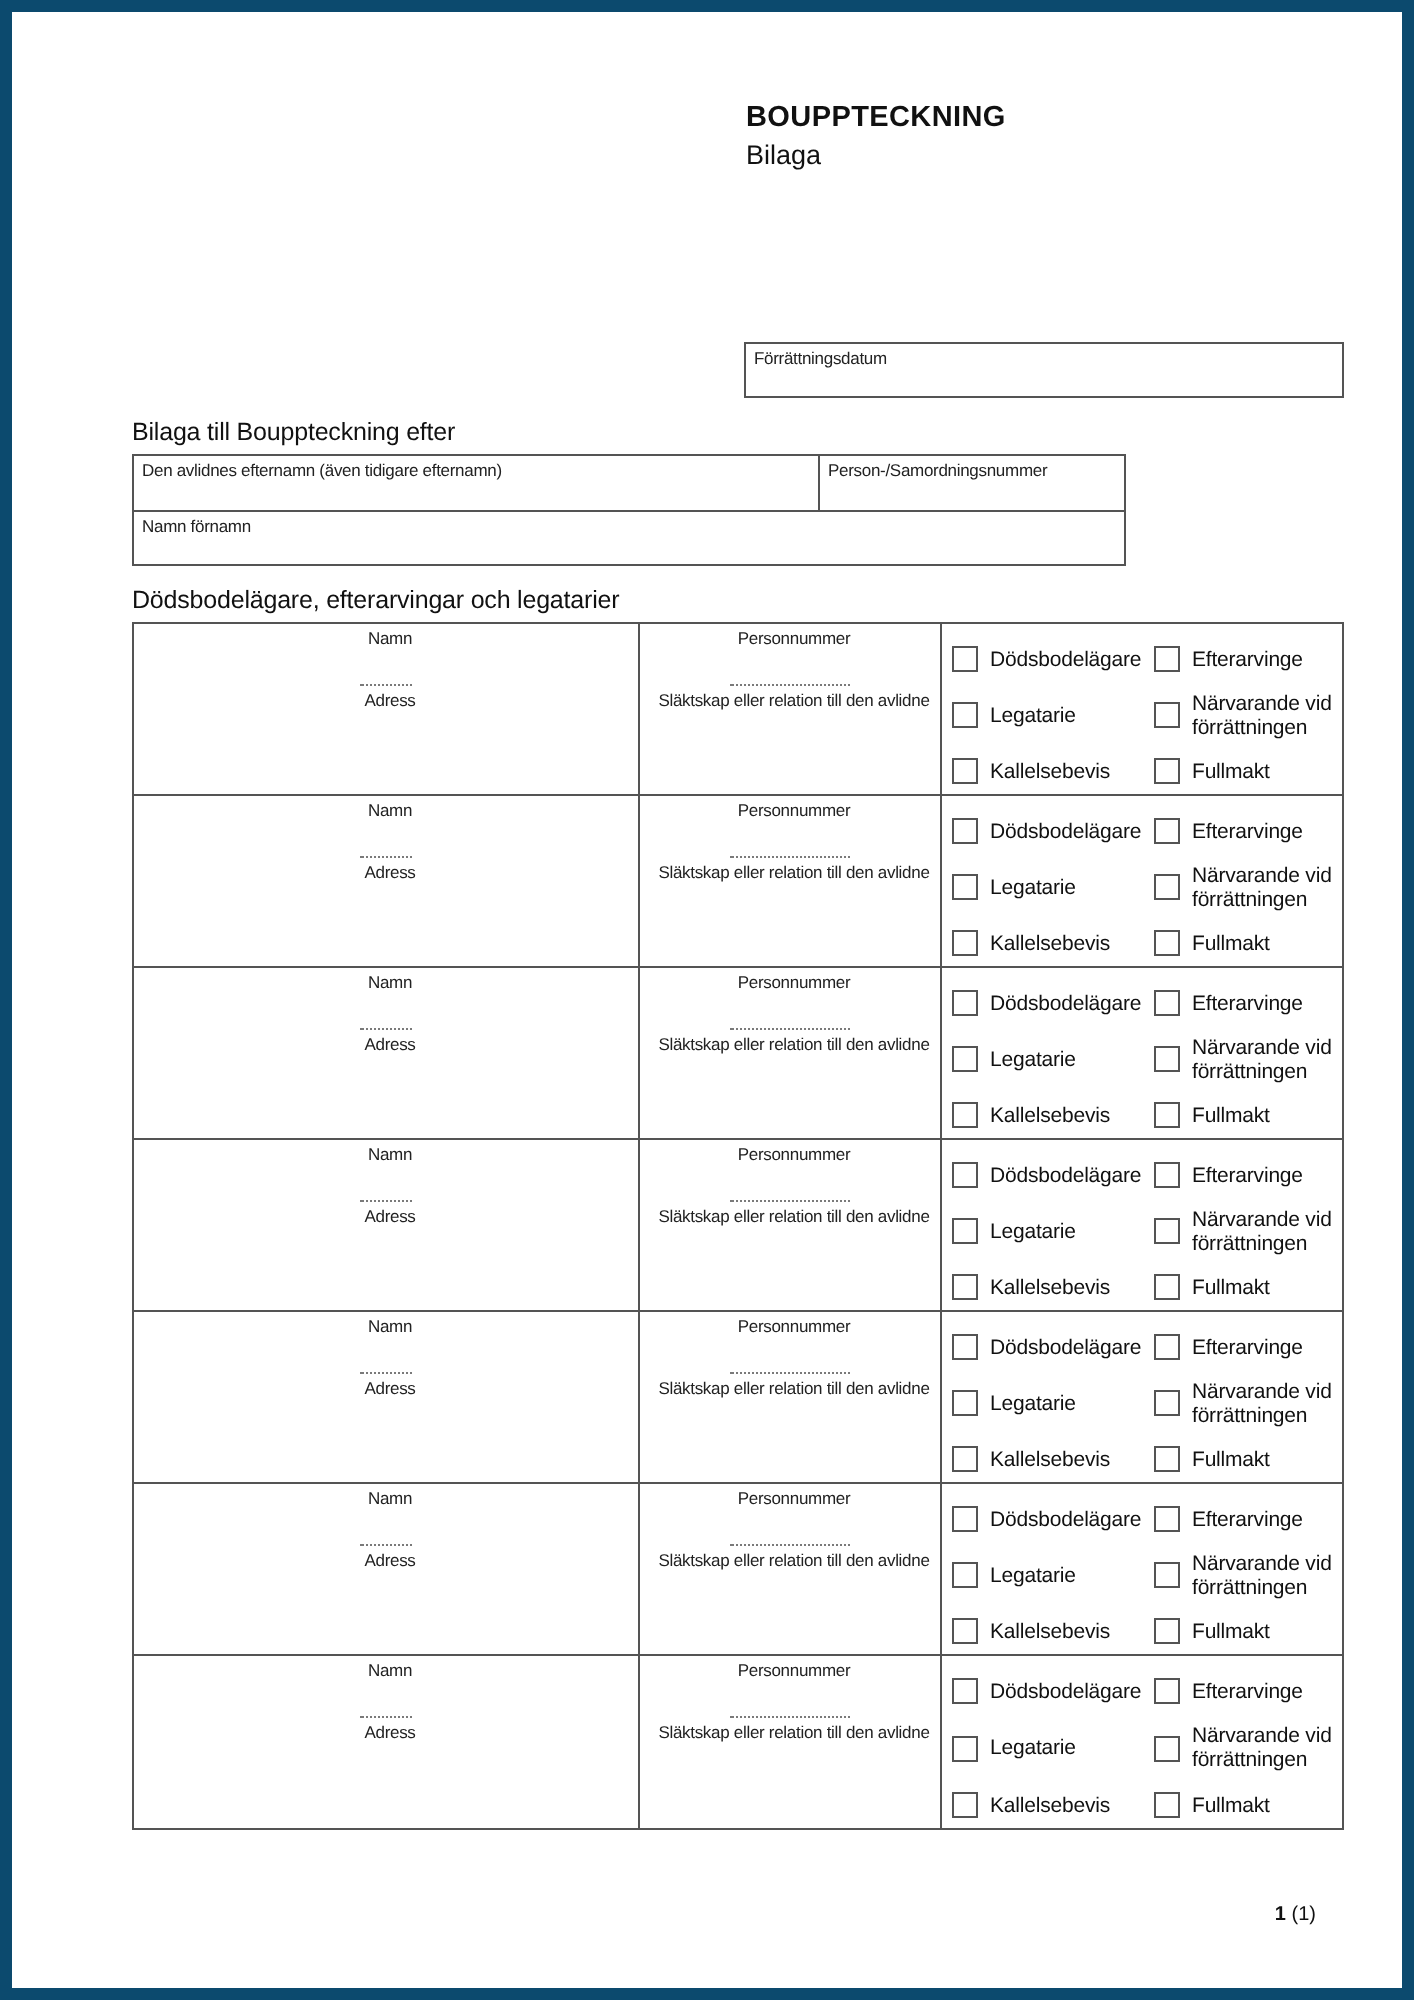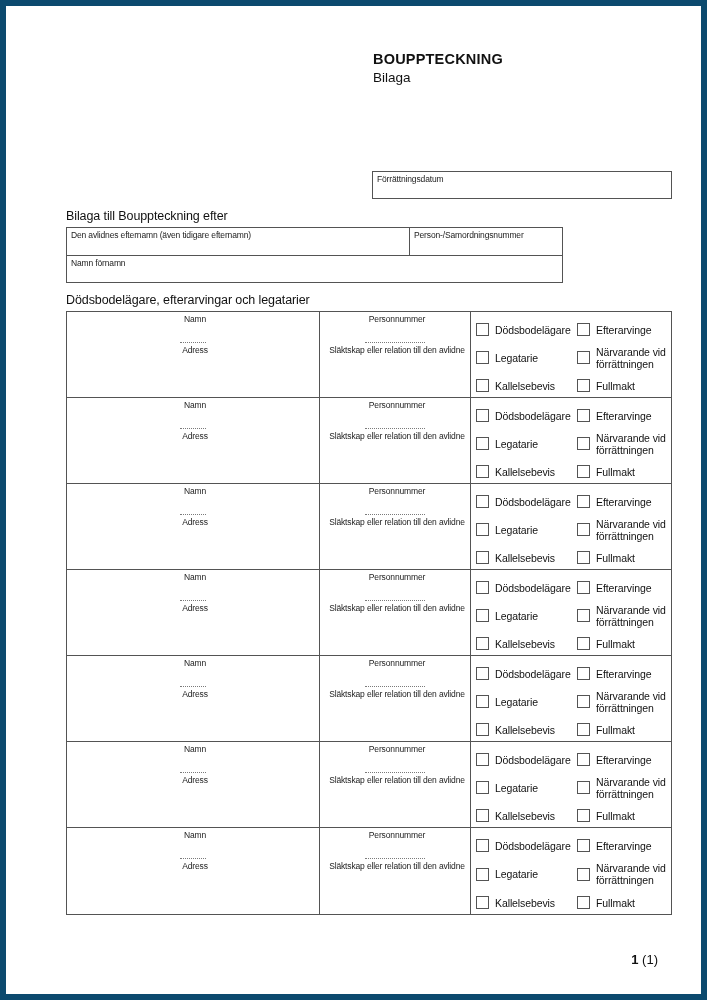--- a/index.html
+++ b/index.html
@@ -98,21 +98,21 @@
   .cb-label {
     font-size: 10.5px;
     line-height: 12px;
     letter-spacing: -0.1px;
     color: #111;
   }
 
   
   .page-footer {
     position: absolute; top: 946px; right: 43px;
-    font-size: 13px; color: #111;
+    font-size: 10px; color: #111;
     white-space: nowrap;
   }
   .page-footer .pf-num { font-weight: bold; }
 </style>
 </head>
 <body>
 
 <div class="page">
 
   <div class="title-block">

